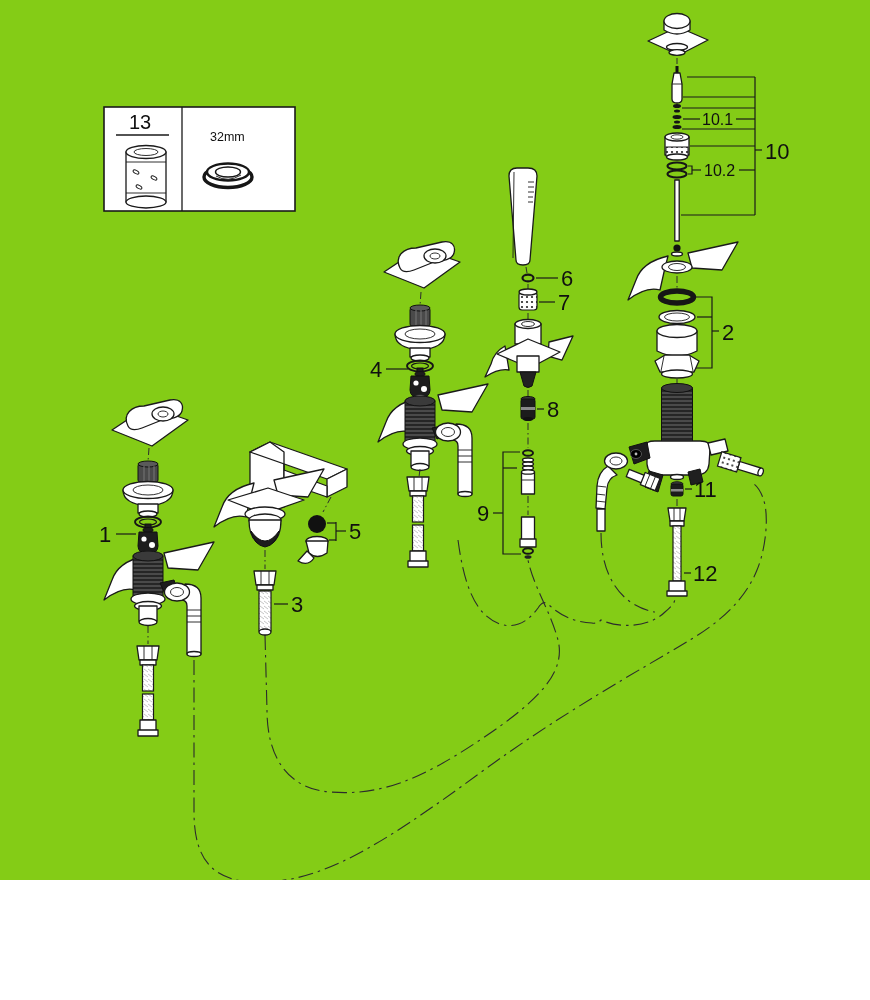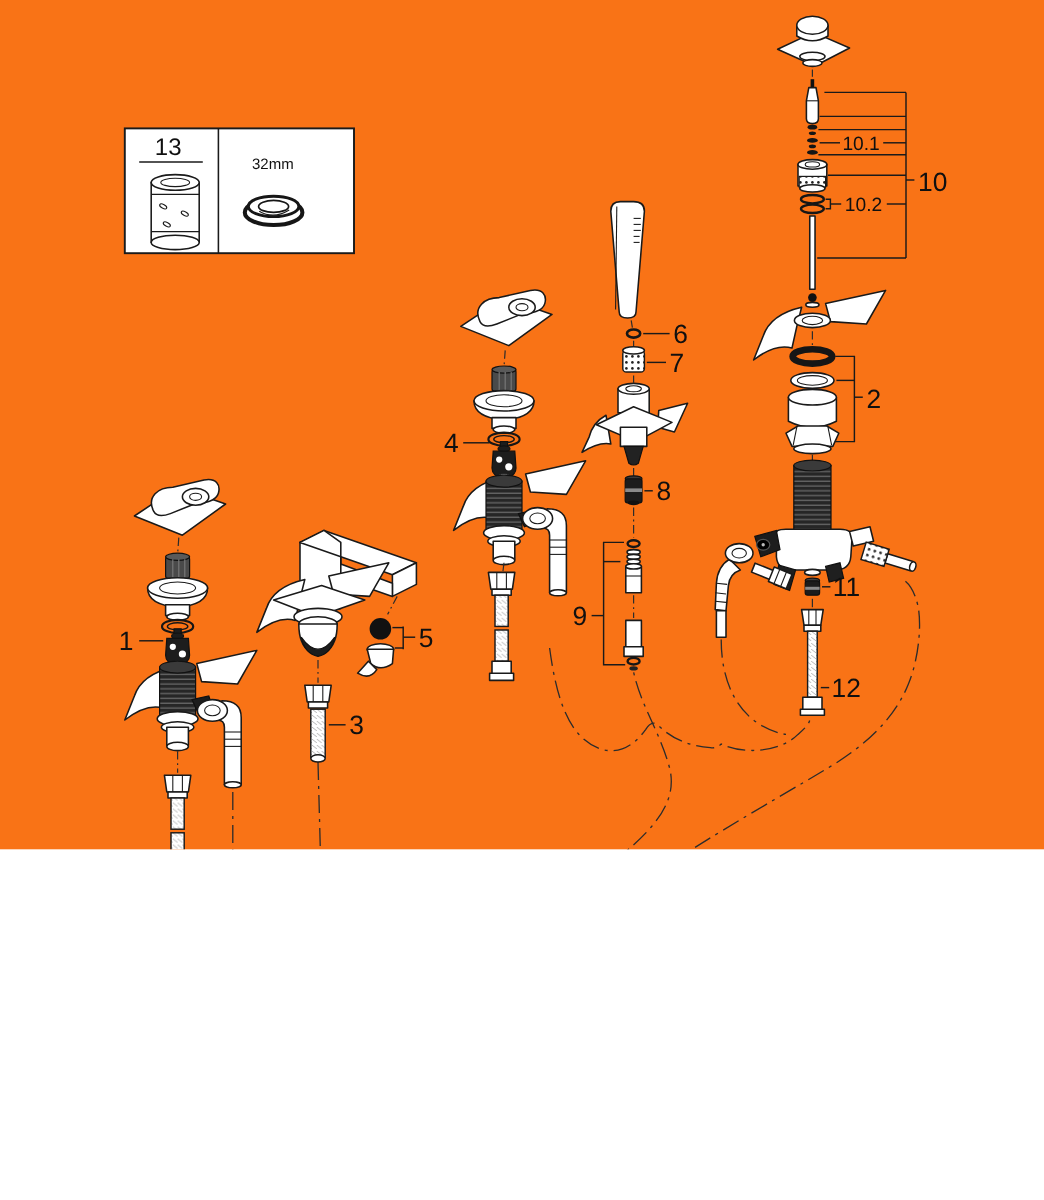--- a/index.html
+++ b/index.html
@@ -1,16 +1,16 @@
 <!DOCTYPE html>
 <html><head>
 <meta charset="utf-8">
 <style>
   html,body{margin:0;padding:0;background:#fff;}
-  .stage{position:relative;width:870px;height:708px;background:#f97316;overflow:hidden;
+  .stage{position:relative;width:870px;height:880px;background:#84cc16;overflow:hidden;
          font-family:"Liberation Sans",sans-serif;}
   svg{display:block}
   .wh{fill:#ffffff;stroke:#1a1a1a;stroke-width:1.3;stroke-linejoin:round;stroke-linecap:round}
   .thin{fill:none;stroke:#1a1a1a;stroke-width:0.9}
   .bk{fill:#1d1d1d;stroke:#111;stroke-width:1}
   .gy{fill:#4a4a4a;stroke:#111;stroke-width:1}
   .cl{stroke:#1a1a1a;stroke-width:1.2;fill:none}
   .dash{fill:none;stroke:#2c2c2c;stroke-width:1;stroke-dasharray:7 3 1.5 3}
   .route{fill:none;stroke:#2c2c2c;stroke-width:1.1;stroke-dasharray:15 5 2.5 5}
   text.co{font:22px "Liberation Sans",sans-serif;fill:#101010}

